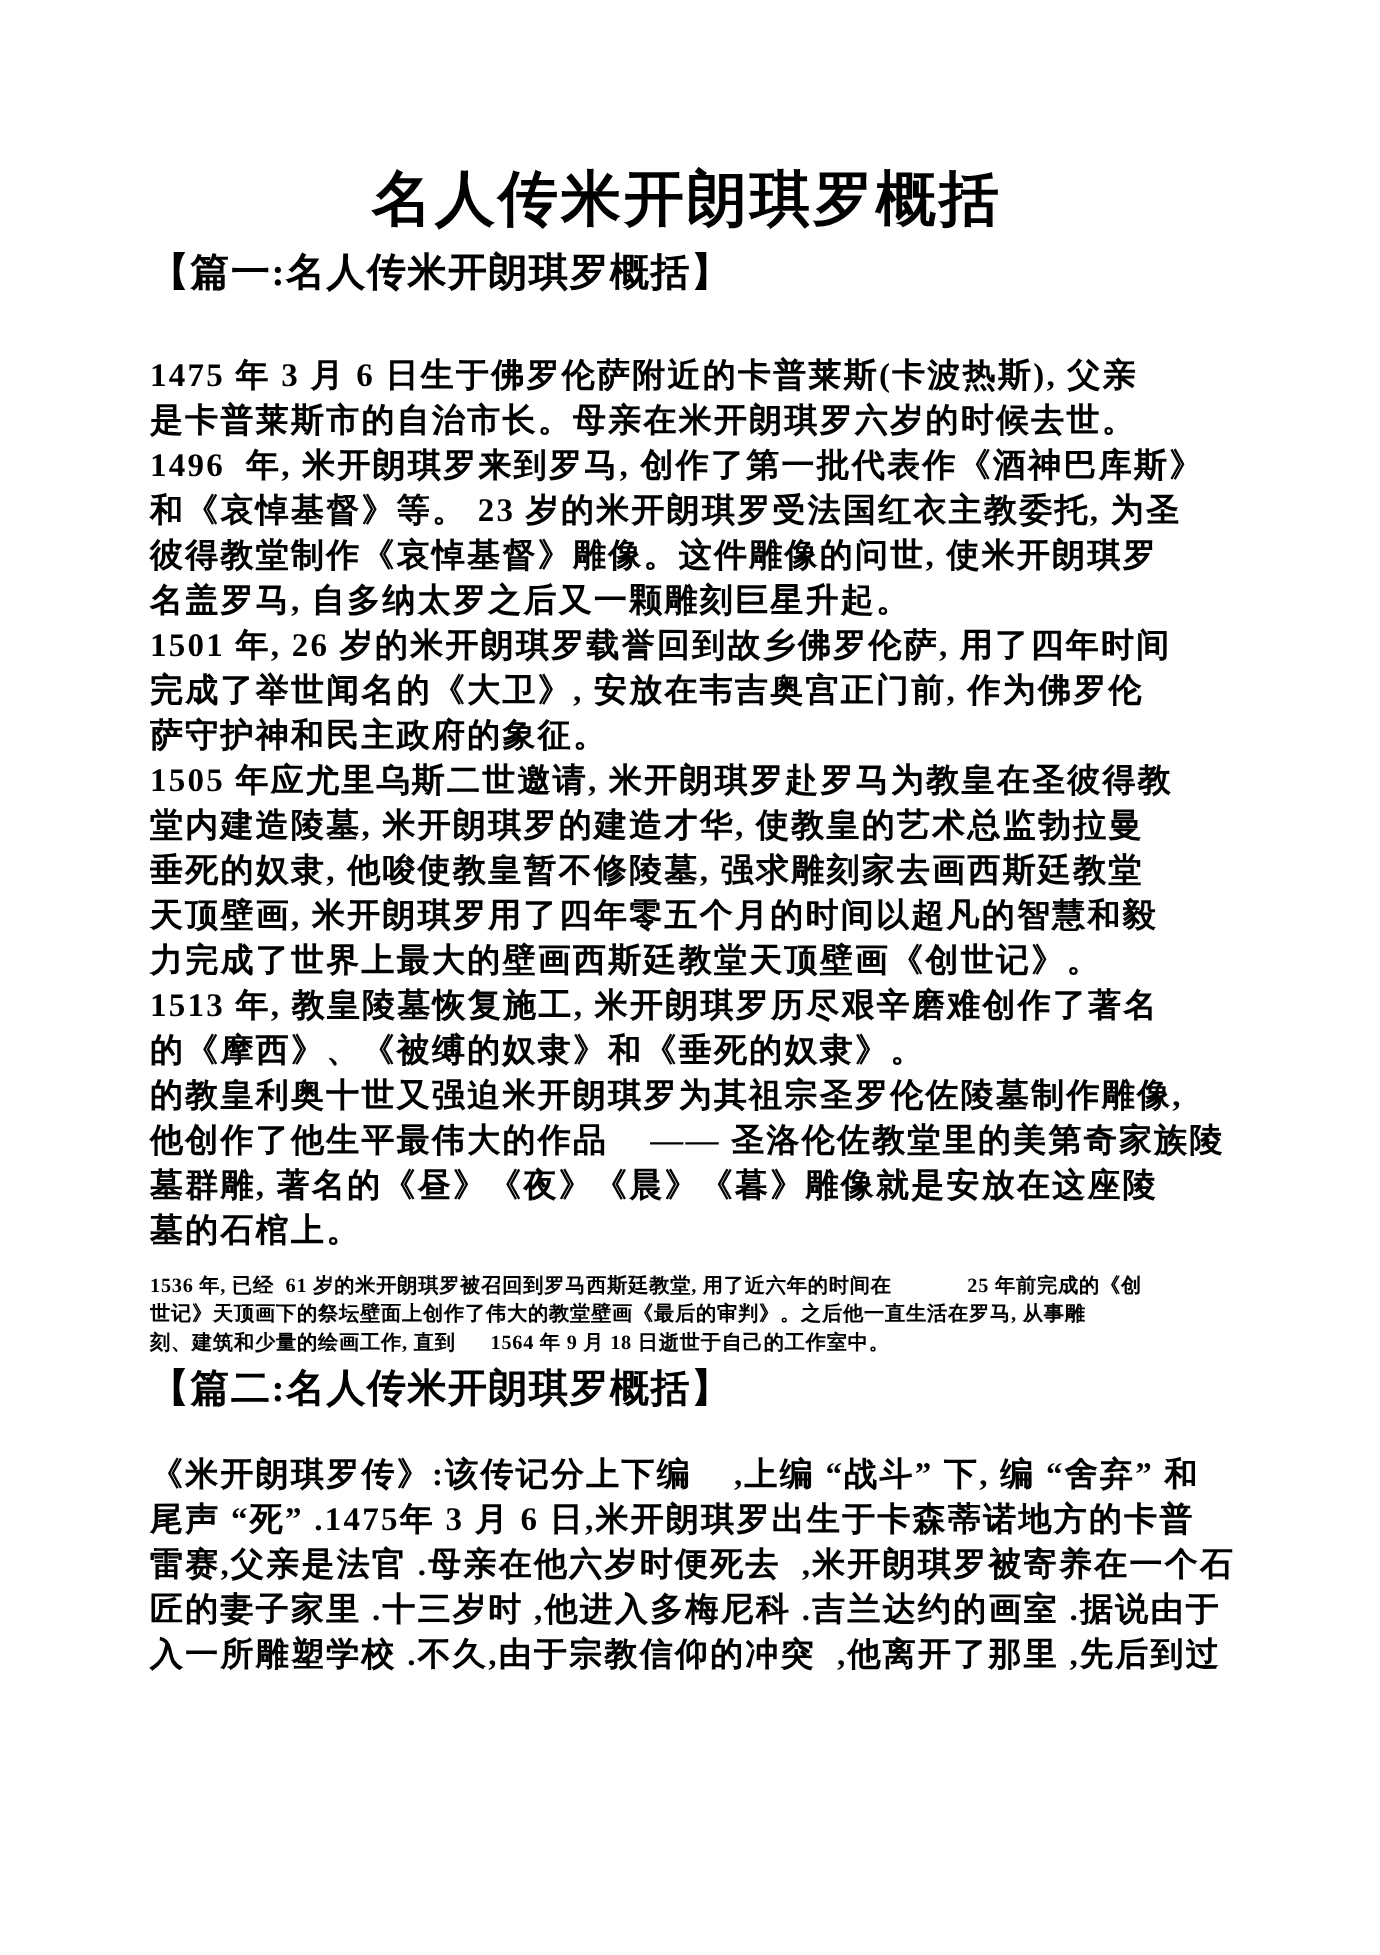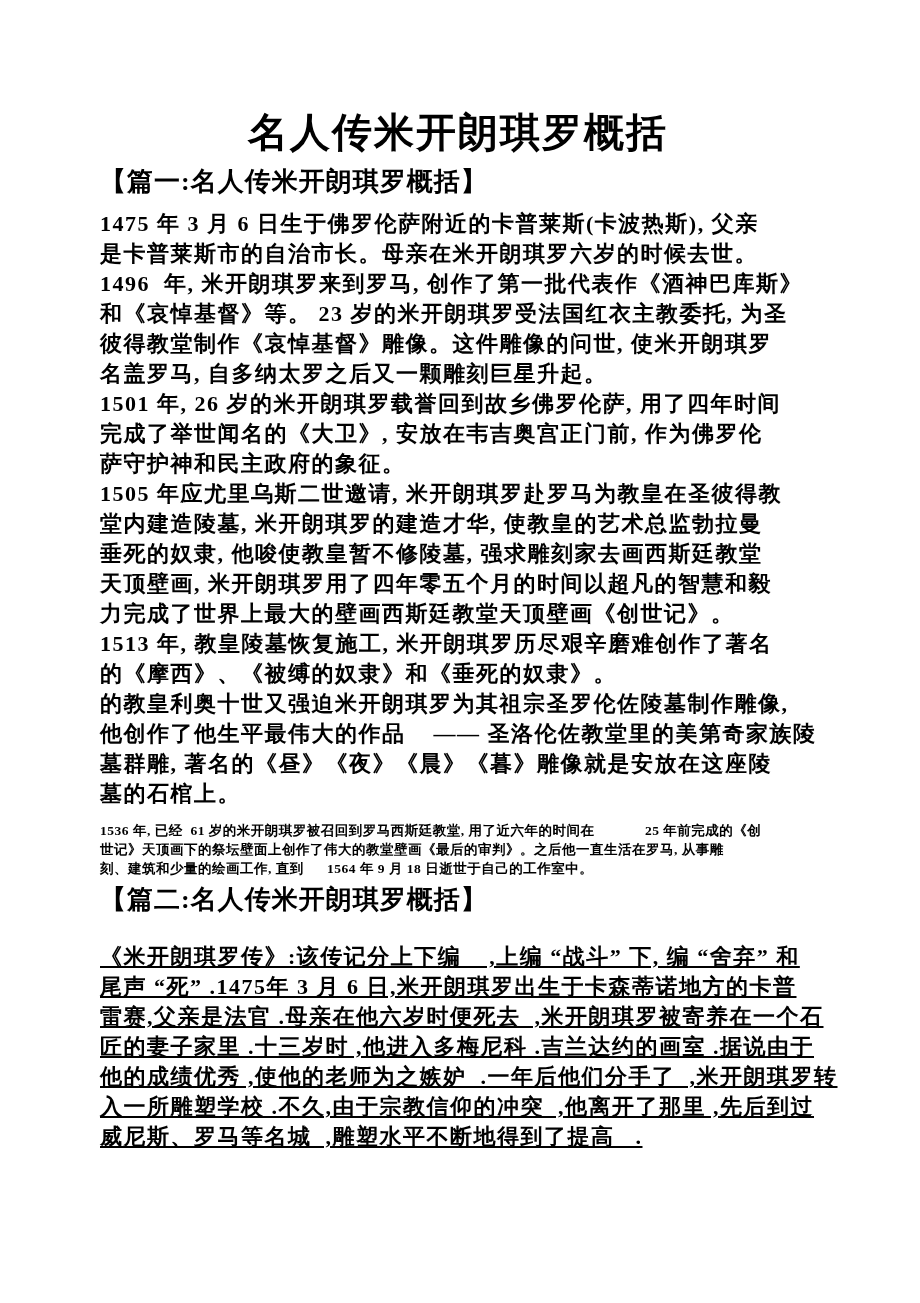--- a/index.html
+++ b/index.html
@@ -28,22 +28,22 @@
   .section-heading {
     text-align: left;
     font-size: 26px;
     line-height: 32px;
     font-weight: bold;
     letter-spacing: 1px;
     white-space: pre;
   }
   .heading-one { margin-top: 10px; }
   .heading-two { margin-top: 6px; }
-  .body-block { margin-top: 11px; }
-  .body-block-two { margin-top: 26px; text-decoration: underline; }
+  .body-block { margin-top: 37px; }
+  .body-block-two { margin-top: 26px; }
   .body-line {
     font-size: 22px;
     line-height: 30px;
     font-weight: bold;
     letter-spacing: 1.5px;
     white-space: pre;
   }
   .note-block { margin-top: 12px; }
   .note-line {
     font-size: 13.5px;
@@ -92,19 +92,17 @@
       <div class="note-line">刻、建筑和少量的绘画工作, 直到      1564 年 9 月 18 日逝世于自己的工作室中。</div>
     </div>
 
     <h2 class="section-heading heading-two">【篇二:名人传米开朗琪罗概括】</h2>
 
     <div class="body-block body-block-two">
       <div class="body-line">《米开朗琪罗传》:该传记分上下编    ,上编 “战斗” 下, 编 “舍弃” 和</div>
       <div class="body-line">尾声 “死” .1475年 3 月 6 日,米开朗琪罗出生于卡森蒂诺地方的卡普</div>
       <div class="body-line">雷赛,父亲是法官 .母亲在他六岁时便死去  ,米开朗琪罗被寄养在一个石</div>
       <div class="body-line">匠的妻子家里 .十三岁时 ,他进入多梅尼科 .吉兰达约的画室 .据说由于</div>
-      <div class="body-line">他的成绩优秀 ,使他的老师为之嫉妒  .一年后他们分手了  ,米开朗琪罗转</div>
       <div class="body-line">入一所雕塑学校 .不久,由于宗教信仰的冲突  ,他离开了那里 ,先后到过</div>
-      <div class="body-line">威尼斯、罗马等名城  ,雕塑水平不断地得到了提高   .</div>
     </div>
 
   </div>
 </div>
 
 </body></html>

